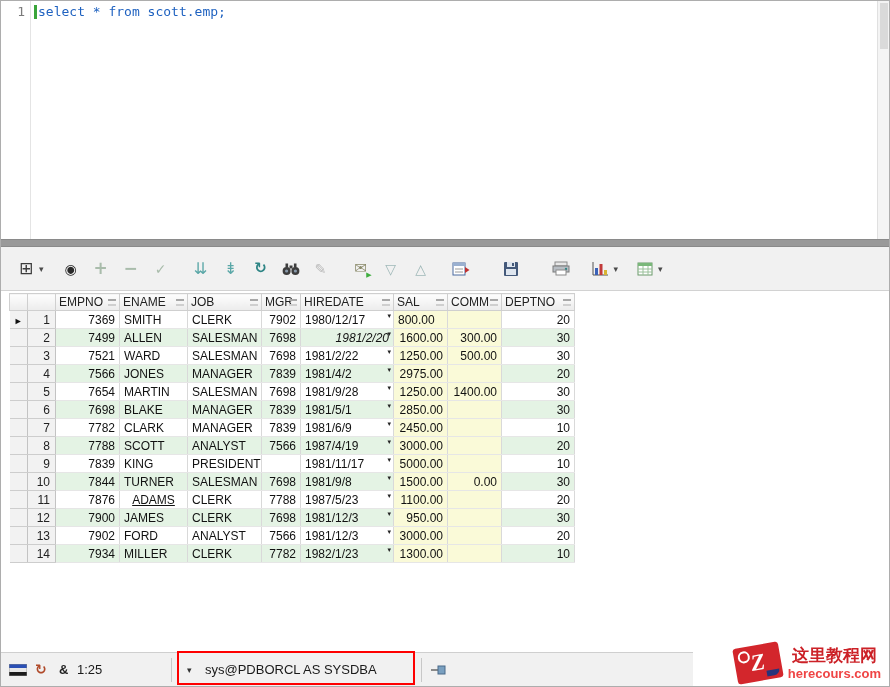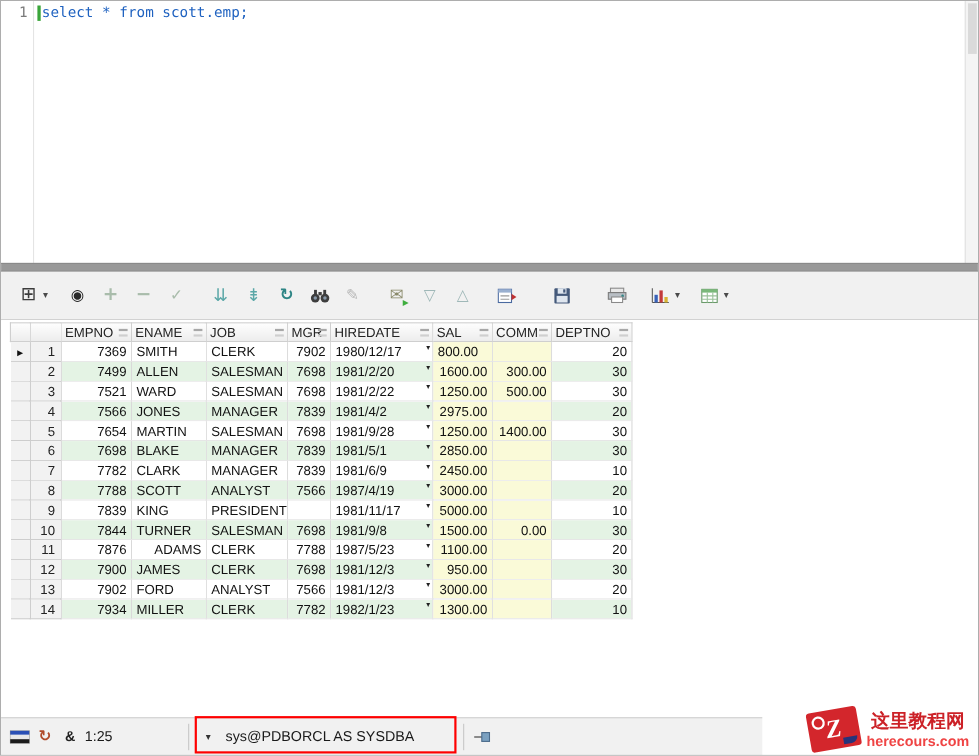--- a/index.html
+++ b/index.html
@@ -259,21 +259,21 @@
             <td class="money" style="text-align: right;"></td>
             <td style="text-align: right;">20</td>
           </tr>
           <tr class="stripe">
             <td class="fixed ind"></td>
             <td class="fixed rownum">2</td>
             <td style="text-align: right;">7499</td>
             <td style="text-align: left;">ALLEN</td>
             <td style="text-align: left;">SALESMAN</td>
             <td style="text-align: right;">7698</td>
-            <td style="text-align: left;">1981/2/20<span class="datemark">▾</span></td>
+            <td style="text-align: right; font-style: italic;">1981/2/20<span class="datemark">▾</span></td>
             <td class="money" style="text-align: right;">1600.00</td>
             <td class="money" style="text-align: right;">300.00</td>
             <td style="text-align: right;">30</td>
           </tr>
           <tr>
             <td class="fixed ind"></td>
             <td class="fixed rownum">3</td>
             <td style="text-align: right;">7521</td>
             <td style="text-align: left;">WARD</td>
             <td style="text-align: left;">SALESMAN</td>
@@ -364,21 +364,21 @@
             <td style="text-align: right;">7698</td>
             <td style="text-align: left;">1981/9/8<span class="datemark">▾</span></td>
             <td class="money" style="text-align: right;">1500.00</td>
             <td class="money" style="text-align: right;">0.00</td>
             <td style="text-align: right;">30</td>
           </tr>
           <tr>
             <td class="fixed ind"></td>
             <td class="fixed rownum">11</td>
             <td style="text-align: right;">7876</td>
-            <td style="text-align: right;">ADAMS</td>
+            <td style="text-align: center; text-decoration: underline;">ADAMS</td>
             <td style="text-align: left;">CLERK</td>
             <td style="text-align: right;">7788</td>
             <td style="text-align: left;">1987/5/23<span class="datemark">▾</span></td>
             <td class="money" style="text-align: right;">1100.00</td>
             <td class="money" style="text-align: right;"></td>
             <td style="text-align: right;">20</td>
           </tr>
           <tr class="stripe">
             <td class="fixed ind"></td>
             <td class="fixed rownum">12</td>

